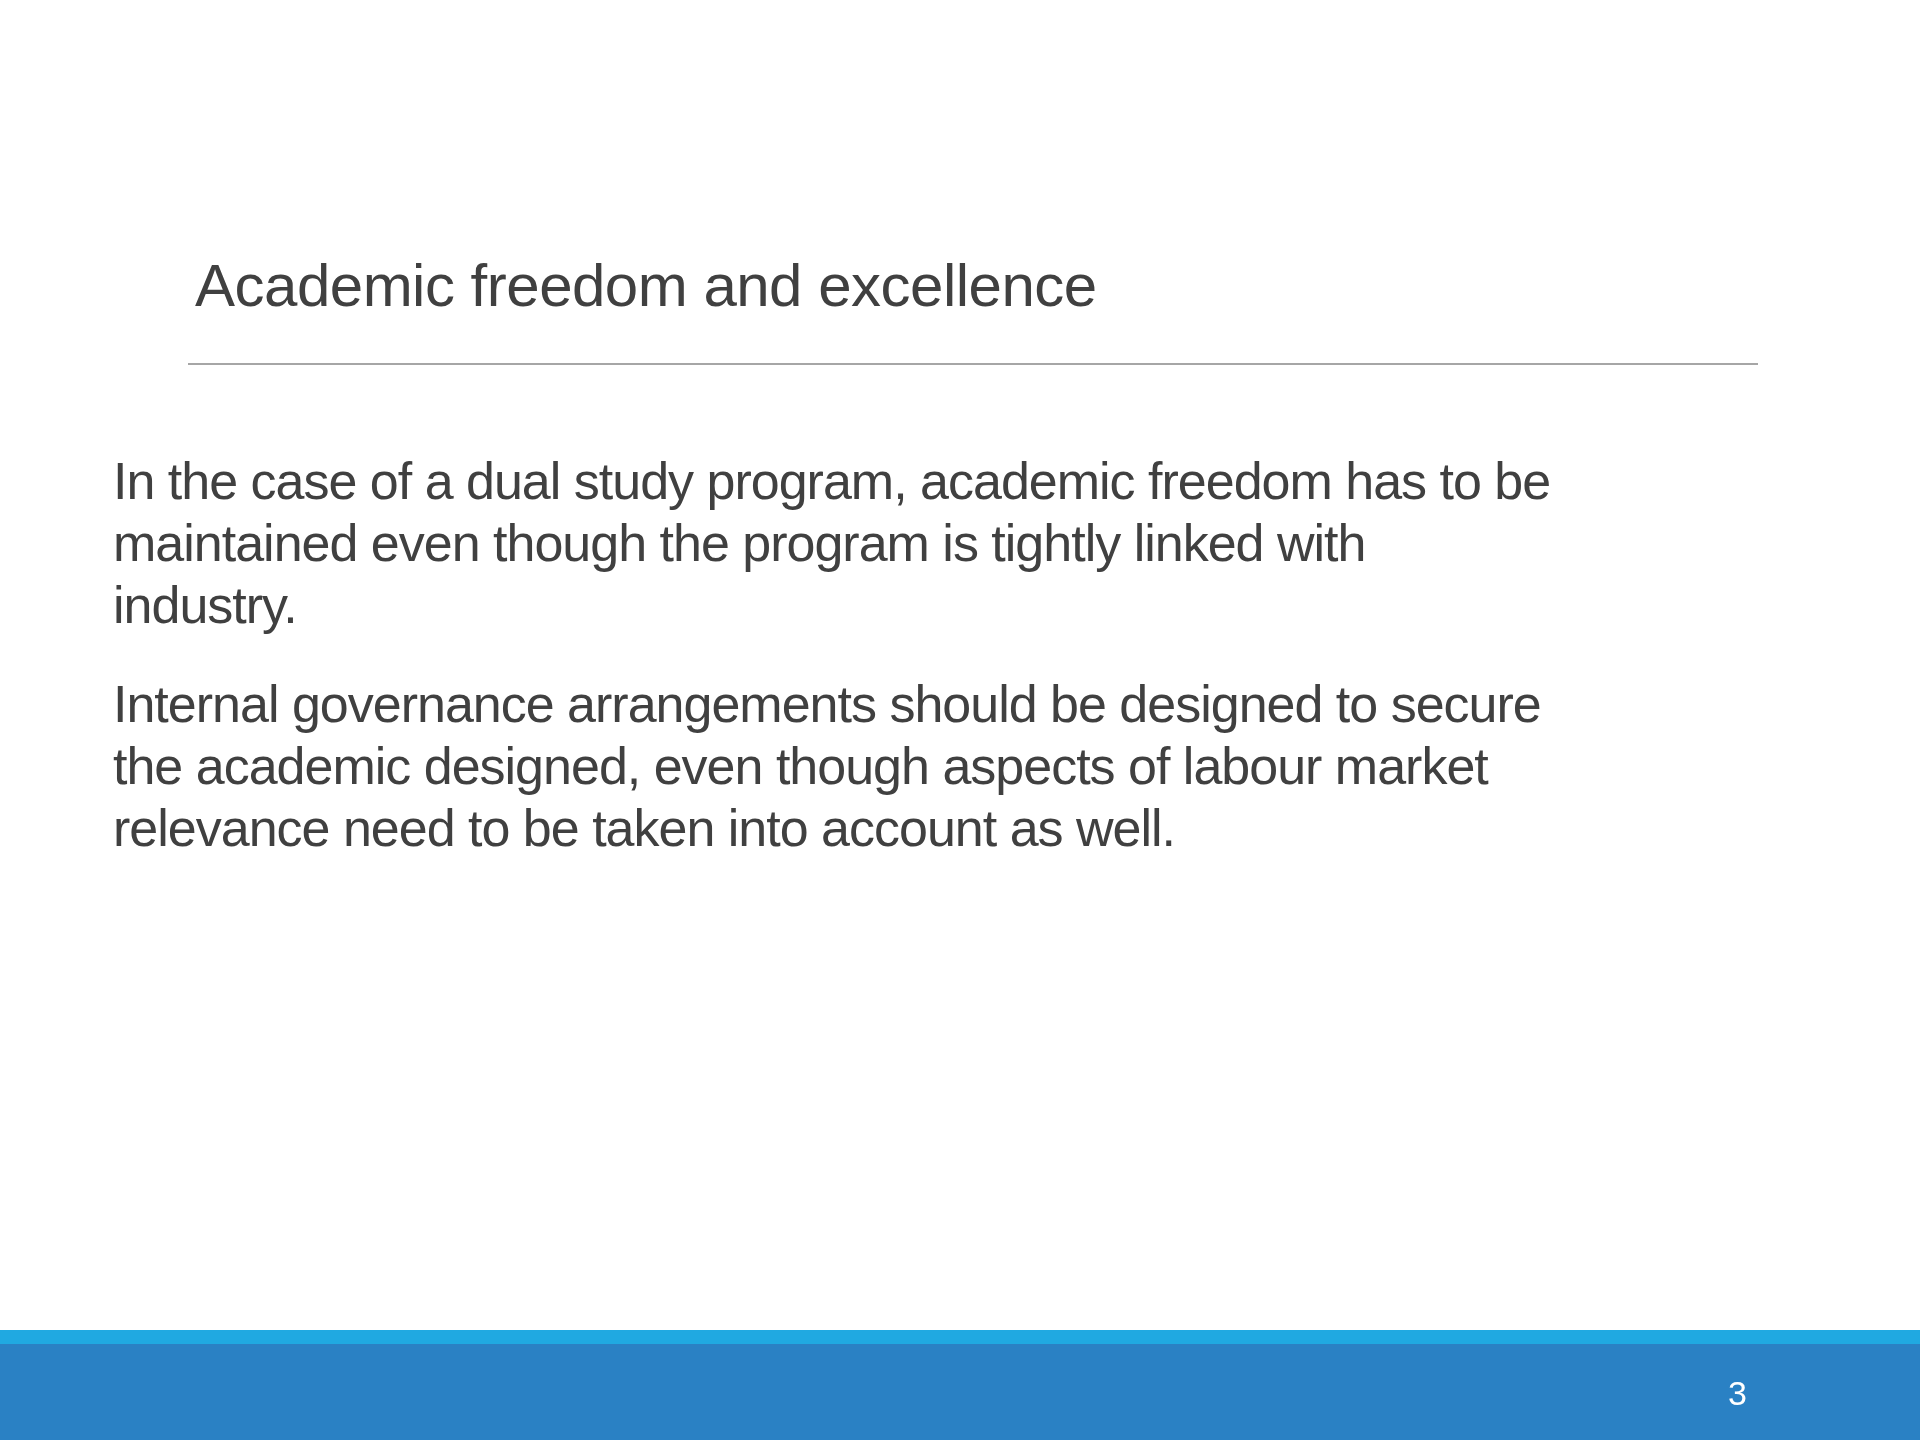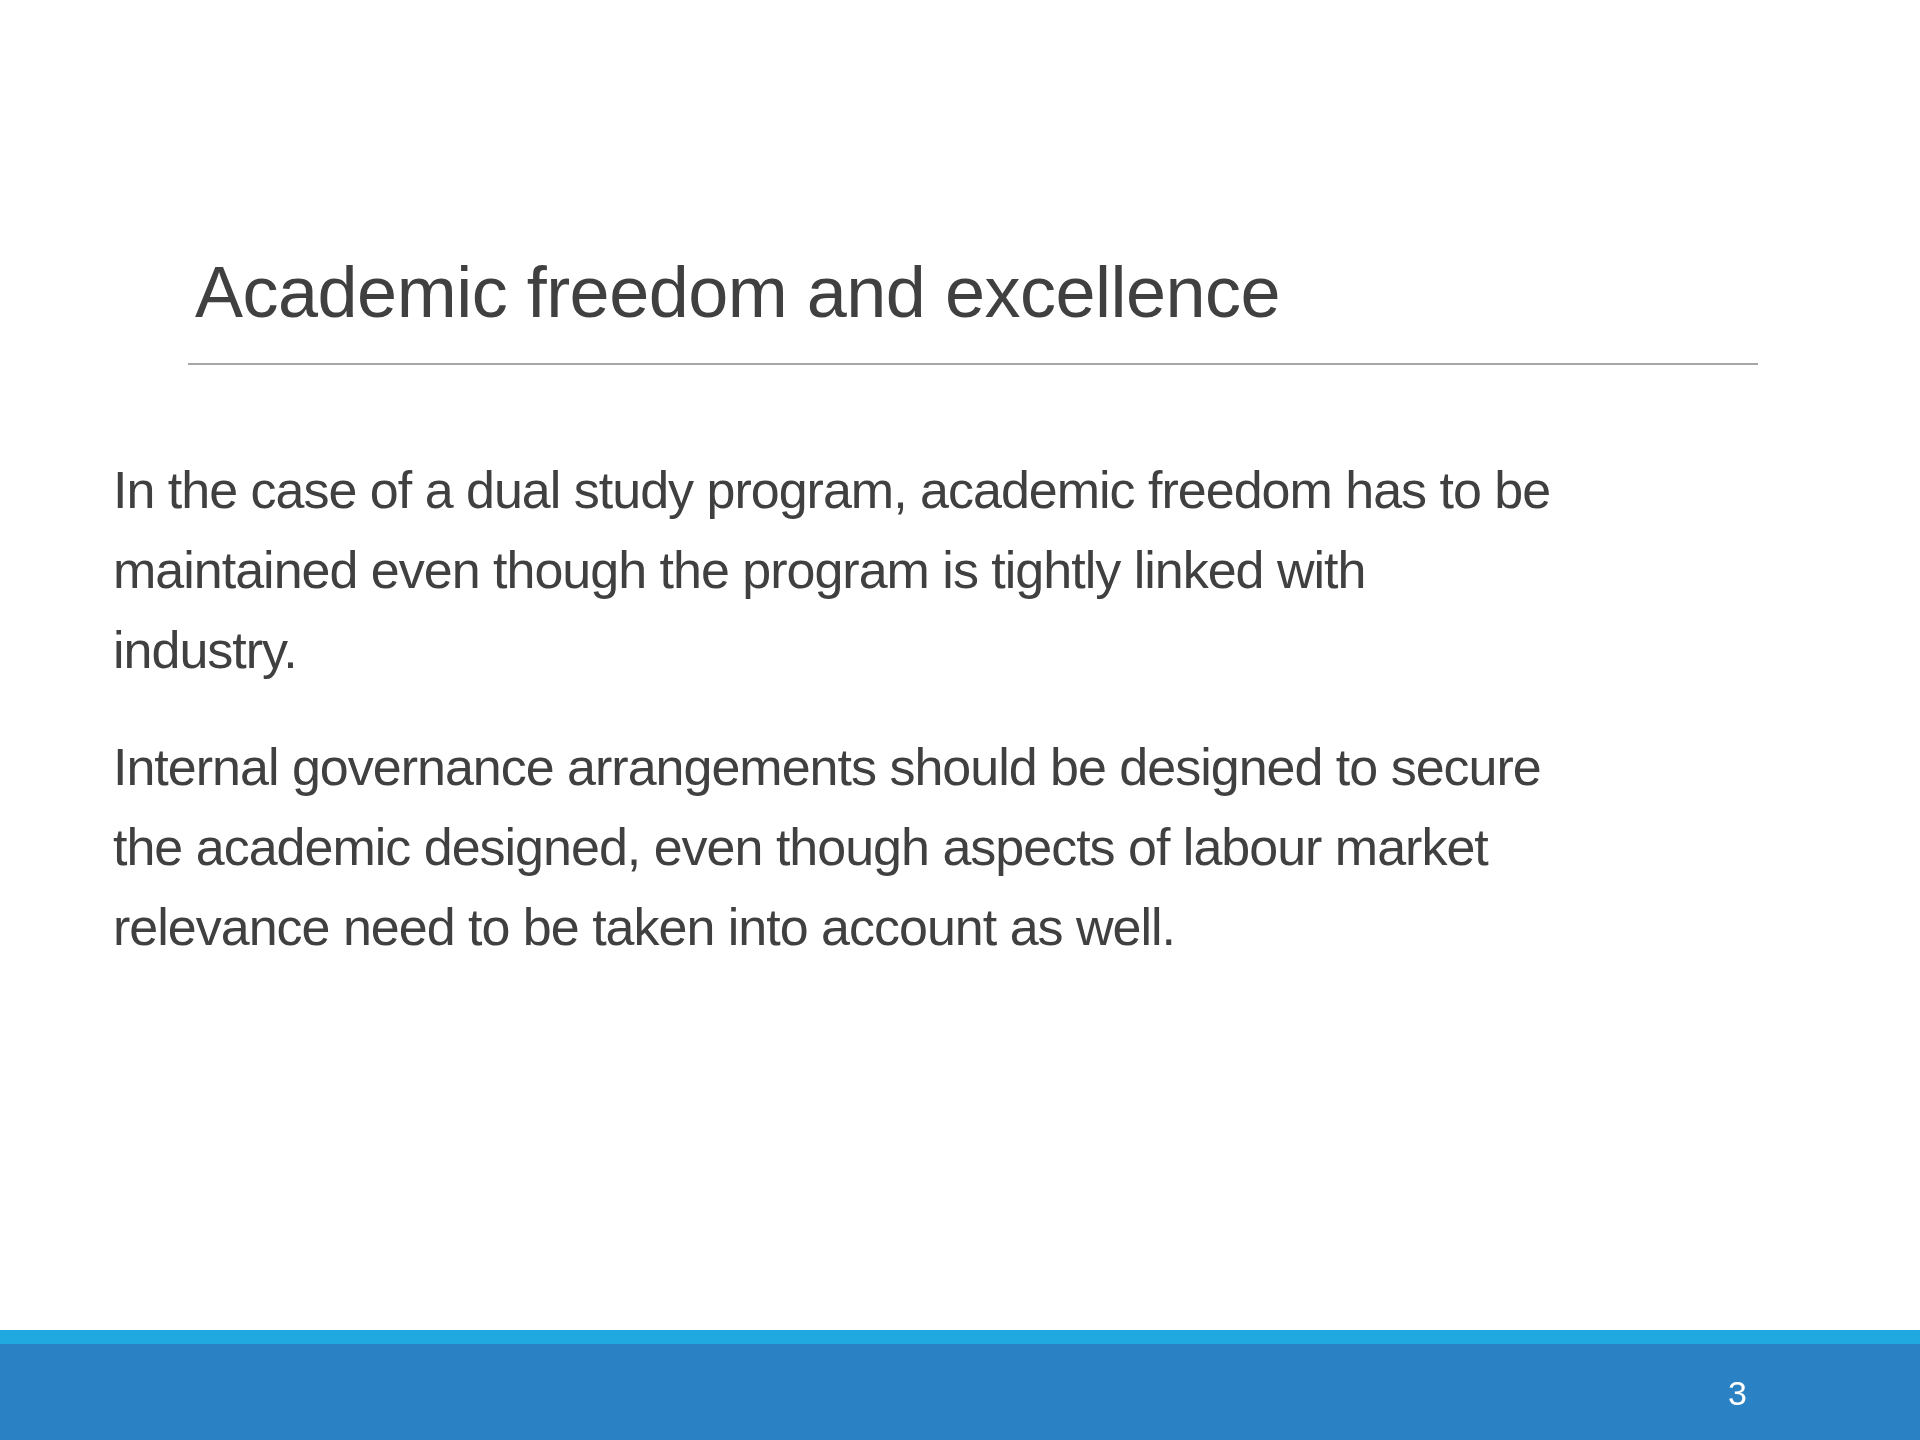--- a/index.html
+++ b/index.html
@@ -20,40 +20,40 @@
   .slide {
     position: relative;
     width: 1920px; height: 1440px;
     background: var(--background);
     overflow: hidden;
   }
   .slide-title {
     position: absolute;
     left: 195px; top: 253px;
     width: 1570px;
-    font-size: 72px;
+    font-size: 60px;
     font-weight: 300;
     line-height: 1.1;
     letter-spacing: -0.5px;
     color: var(--title-text);
     white-space: nowrap;
   }
   .title-underline {
     position: absolute;
     left: 188px; top: 363px;
     width: 1570px; height: 2px;
     background: var(--underline);
   }
   .body-block {
     position: absolute;
     left: 113px; top: 450px;
     width: 1760px;
     font-size: 52px;
     font-weight: 300;
-    line-height: 80px;
+    line-height: 62px;
     letter-spacing: -1px;
     color: var(--body-text);
   }
   .body-block p {
     margin: 0 0 37px 0;
     white-space: pre-line;
   }
   .footer-accent-stripe {
     position: absolute;
     left: 0; top: 1330px;

